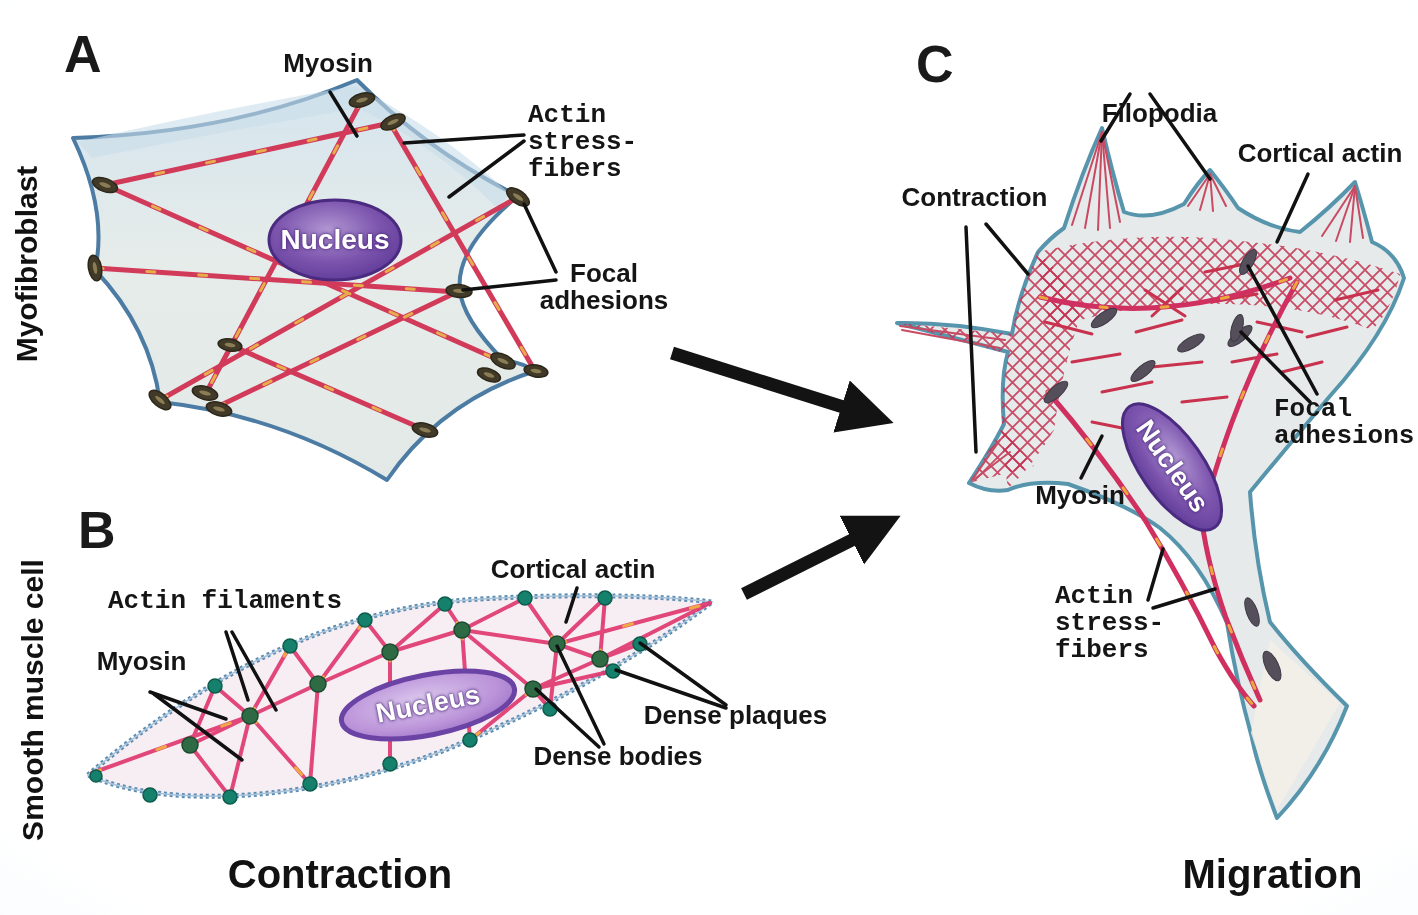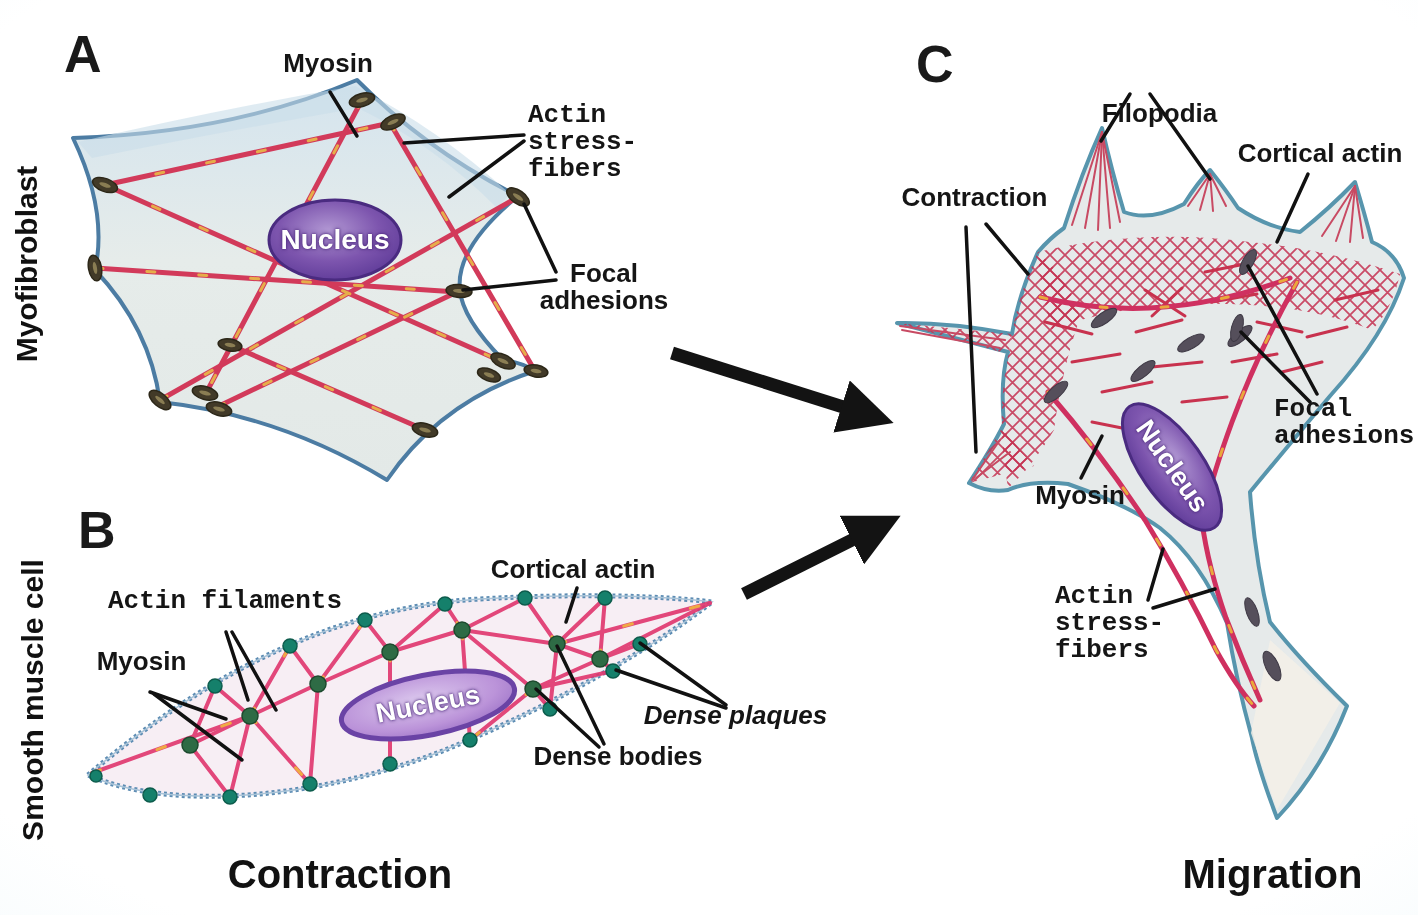--- a/index.html
+++ b/index.html
@@ -366,21 +366,21 @@
   <div class="panel-letter" style="left:916px;top:34px;">C</div>
 
   <div class="lbl nowrap" style="left:258px;top:50px;width:140px;">Myosin</div>
   <div class="lbl leftal" style="left:528px;top:102px;width:180px;">Actin stress-fibers</div>
   <div class="lbl" style="left:528px;top:260px;width:152px;">Focal adhesions</div>
   <div class="nucleus-text" style="left:265px;top:224px;width:140px;">Nucleus</div>
 
   <div class="lbl nowrap" style="left:108px;top:588px;width:210px;font-family:Liberation Mono, monospace;">Actin filaments</div>
   <div class="lbl nowrap" style="left:84px;top:648px;width:115px;">Myosin</div>
   <div class="lbl nowrap" style="left:478px;top:556px;width:190px;">Cortical actin</div>
-  <div class="lbl nowrap" style="left:628px;top:702px;width:215px;font-style:italic;">Dense plaques</div>
+  <div class="lbl nowrap" style="left:628px;top:702px;width:215px;">Dense plaques</div>
   <div class="lbl nowrap" style="left:518px;top:743px;width:200px;">Dense bodies</div>
   <div class="nucleus-text" style="left:358px;top:689px;width:140px;font-size:27px;transform:rotate(-11deg);">Nucleus</div>
 
   <div class="lbl nowrap" style="left:1082px;top:52px;width:155px;margin-top:48px;">Filopodia</div>
   <div class="lbl nowrap" style="left:1230px;top:140px;width:180px;">Cortical actin</div>
   <div class="lbl nowrap" style="left:882px;top:184px;width:185px;">Contraction</div>
   <div class="lbl leftal" style="left:1274px;top:396px;width:140px;">Focal adhesions</div>
   <div class="lbl nowrap" style="left:1030px;top:482px;width:100px;">Myosin</div>
   <div class="lbl leftal" style="left:1055px;top:583px;width:175px;">Actin stress-fibers</div>
   <div class="nucleus-text" style="left:1102px;top:451px;width:140px;font-size:27px;transform:rotate(55deg);">Nucleus</div>

